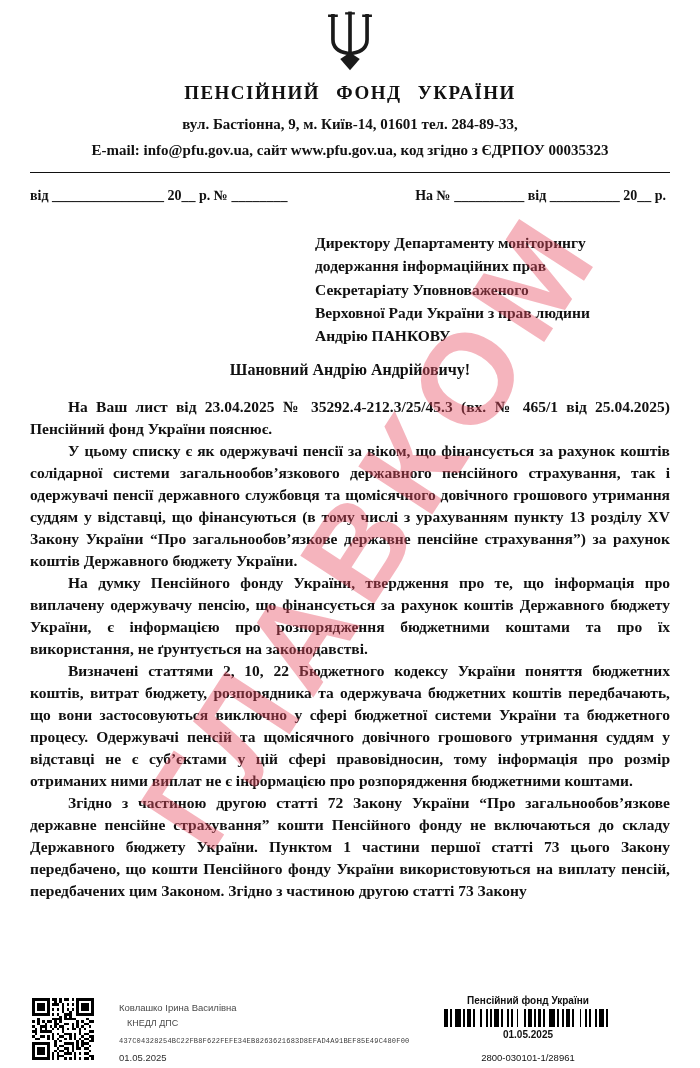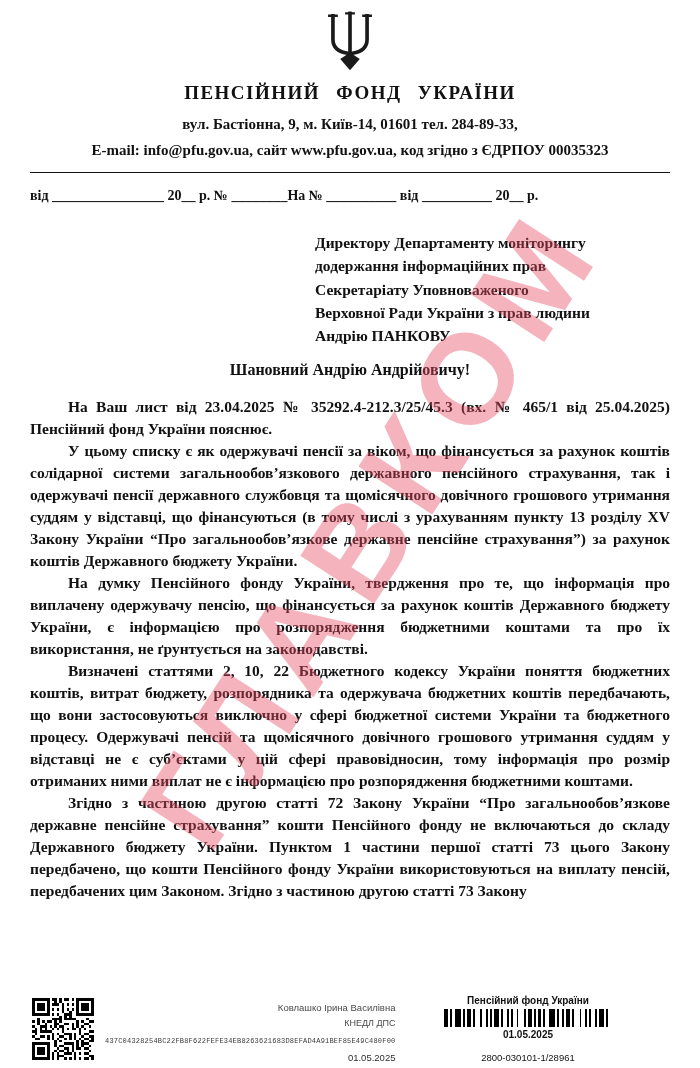--- a/index.html
+++ b/index.html
@@ -29,20 +29,21 @@
   .contact-line { margin-top: 9px; font-size: 15px; }
   .divider {
     margin-top: 13px;
     border: none;
     border-top: 1.6px solid #111;
   }
 
   
   .ref-line {
     display: flex;
+    justify-content: space-between;
     margin-top: 15px;
     font-size: 14px;
     white-space: nowrap;
   }
   .ref-right { margin-right: 4px; }
 
   
   .recipient {
     margin-top: 27px;
     margin-left: 285px;
@@ -87,21 +88,21 @@
   
   .footer {
     position: absolute;
     left: 30px;
     right: 30px;
     bottom: 5px;
     display: flex;
     align-items: flex-end;
     font-weight: normal;
   }
-  .sig-block { display: flex; gap: 9px; align-items: flex-start; text-align: right; }
+  .sig-block { display: flex; gap: 23px; align-items: flex-start; }
   .sig-texts {
     font-family: "Liberation Sans", sans-serif;
     color: #4a4a4a;
     padding-top: 6px;
   }
   .sig-name { font-size: 9.5px; }
   .sig-org { font-size: 9px; margin-top: 5px; padding-left: 8px; }
   .sig-hash {
     font-family: Liberation Mono, monospace;
     font-size: 7px;

